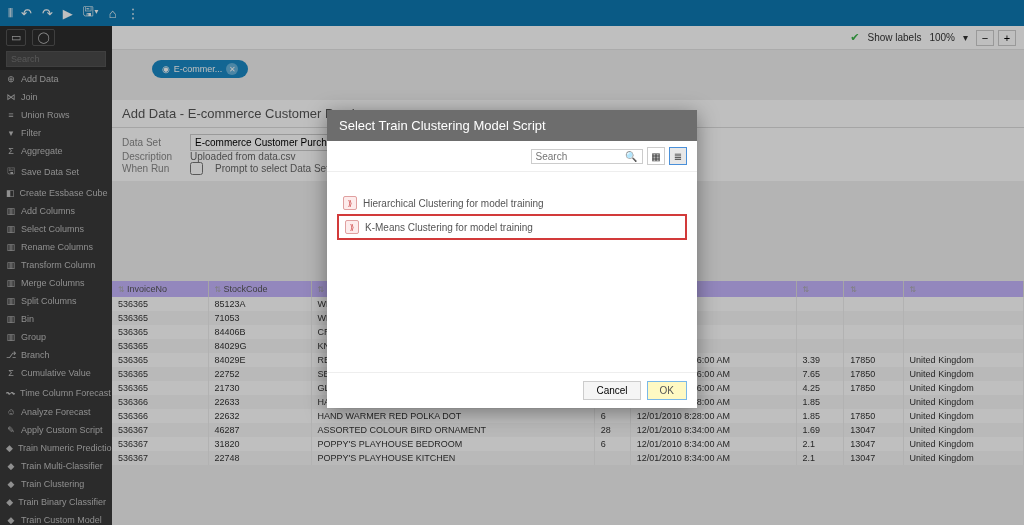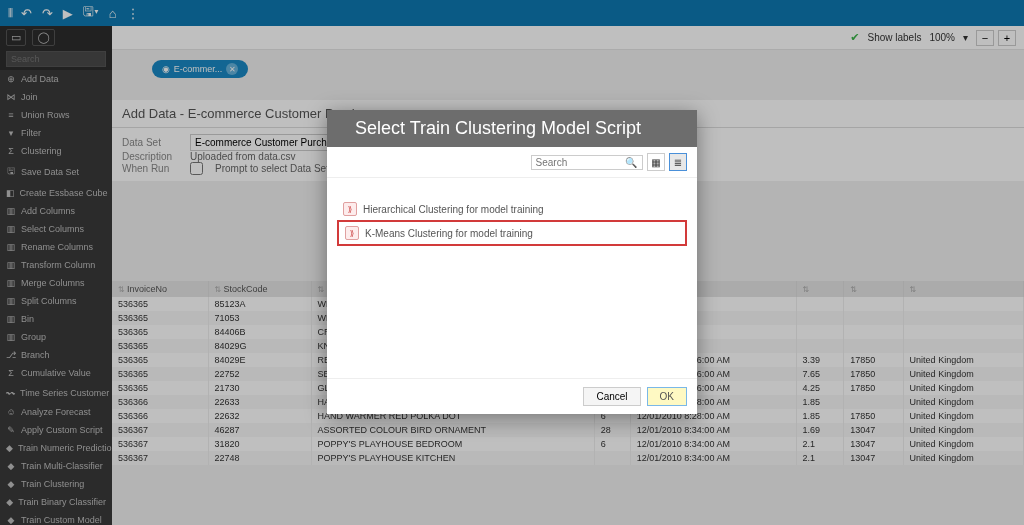--- a/index.html
+++ b/index.html
@@ -37,29 +37,29 @@
 .panel-form { background: #fff; padding: 6px 10px; display: flex; flex-direction: column; gap: 0; font-size: 10px; color: #666; }
 .panel-form .row { display: flex; align-items: center; gap: 8px; }
 .panel-form .row label { width: 60px; color: #888; }
 .panel-form input[type=text] { border: 1px solid #ccc; padding: 2px 4px; font-size: 10px; width: 160px; }
 .panel-form button { border: 1px solid #ccc; background: #eee; padding: 2px 10px; font-size: 10px; cursor:pointer; }
 .panel-form .check-row input { margin-right: 4px; }
 
 
 .data-table { background: #fff; margin-top: 100px; overflow: hidden; font-size: 9px; }
 .data-table table { width: 100%; border-collapse: collapse; }
-.data-table th { background: #e5e5e5; text-align: left; padding: 3px 6px; font-weight: normal; color: #555; border-right: 1px solid #ddd; margin-left: 48px; }
+.data-table th { background: #c4b5fd; text-align: left; padding: 3px 6px; font-weight: normal; color: #555; border-right: 1px solid #ddd; margin-left: 48px; }
 .data-table th::before { content: "⇅ "; color: #aaa; font-size: 8px; }
 .data-table td { padding: 2px 6px; border-right: 1px solid #eee; white-space: nowrap; }
 .data-table tr:nth-child(even) td { background: #f7f7f7; }
 
 
 .overlay { position: absolute; inset: 0; background: rgba(0,0,0,0.25); display: flex; align-items: flex-start; justify-content: center; padding-top: 110px; }
 .modal { width: 370px; background: #fff; box-shadow: 0 4px 20px rgba(0,0,0,0.4); }
-.modal-header { background: #6d6d6d; color: #fff; padding: 8px 28px; font-size: 18px; }
+.modal-header { background: #6d6d6d; color: #fff; padding: 8px 12px; font-size: 13px; }
 .modal-toolbar { display: flex; justify-content: flex-end; align-items: center; gap: 4px; padding: 6px 10px; border-bottom: 1px solid #eee; }
 .modal-toolbar .srch { border: 1px solid #ccc; display: flex; align-items: center; padding: 1px 4px; font-size: 10px; color: #aaa; }
 .modal-toolbar .srch input { border: none; outline: none; width: 90px; font-size: 10px; }
 .modal-toolbar .icon-btn { border: 1px solid #ccc; width: 18px; height: 18px; display: flex; align-items: center; justify-content: center; font-size: 10px; cursor: pointer; background: #fff; }
 .modal-toolbar .icon-btn.active { background: #e8e8e8; border-color: #4a90d9; }
 .modal-body { padding: 20px 10px 60px 10px; min-height: 200px; }
 .script-item { display: flex; align-items: center; gap: 6px; padding: 4px 6px; font-size: 10px; color: #555; cursor: pointer; }
 .script-item .badge { width: 14px; height: 14px; border: 1px solid #e0a0a0; background: #fdecec; color: #c44; font-size: 8px; display: flex; align-items: center; justify-content: center; border-radius: 2px; }
 .script-item.highlight { border: 2px solid #d23a3a; }
 .modal-footer { display: flex; justify-content: flex-end; gap: 6px; padding: 8px 10px; border-top: 1px solid #eee; }
@@ -112,21 +112,21 @@
       <div class="side-item">
         <span class="icn">≡</span>
         <span>Union Rows</span>
       </div>
       <div class="side-item">
         <span class="icn">▾</span>
         <span>Filter</span>
       </div>
       <div class="side-item">
         <span class="icn">Σ</span>
-        <span>Clustering</span>
+        <span>Aggregate</span>
       </div>
       <div class="side-item">
         <span class="icn">🖫</span>
         <span>Save Data Set</span>
       </div>
       <div class="side-item">
         <span class="icn">◧</span>
         <span>Create Essbase Cube</span>
       </div>
       <div class="side-item">
@@ -164,21 +164,21 @@
       <div class="side-item">
         <span class="icn">⎇</span>
         <span>Branch</span>
       </div>
       <div class="side-item">
         <span class="icn">Σ</span>
         <span>Cumulative Value</span>
       </div>
       <div class="side-item">
         <span class="icn">〰</span>
-        <span>Time Series Customer</span>
+        <span>Time Column Forecast</span>
       </div>
       <div class="side-item">
         <span class="icn">☺</span>
         <span>Analyze Forecast</span>
       </div>
       <div class="side-item">
         <span class="icn">✎</span>
         <span>Apply Custom Script</span>
       </div>
       <div class="side-item">

